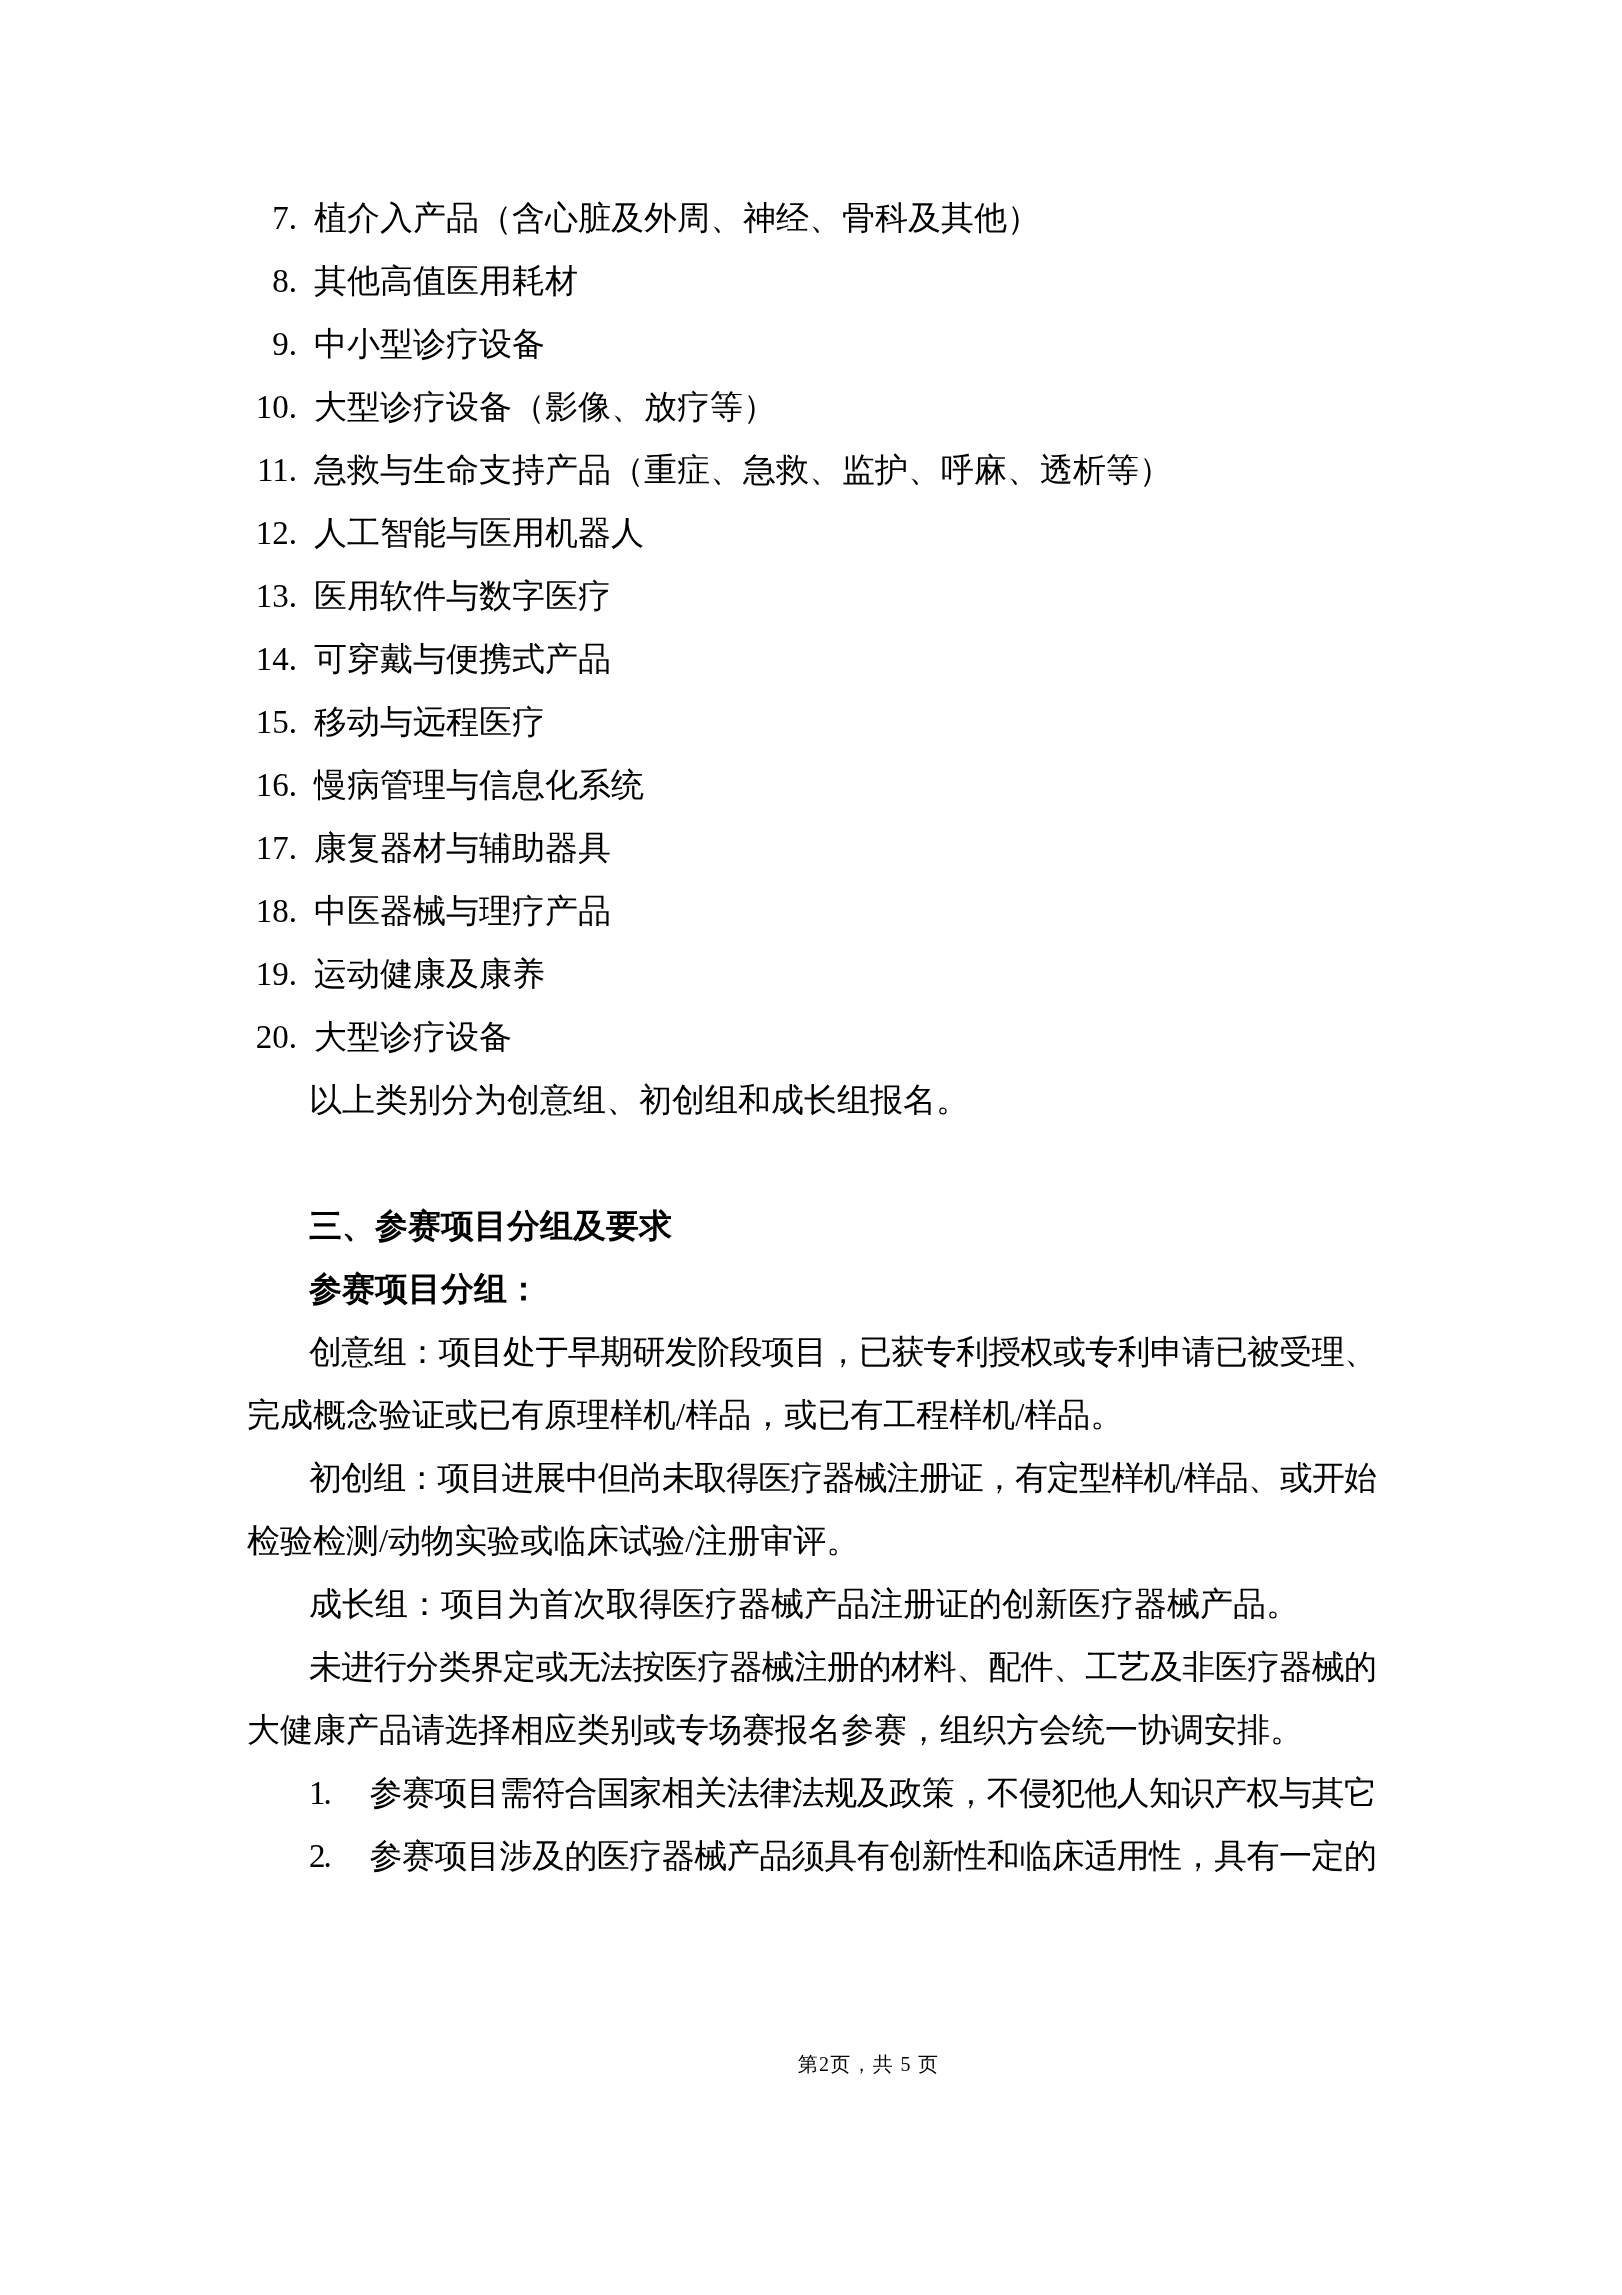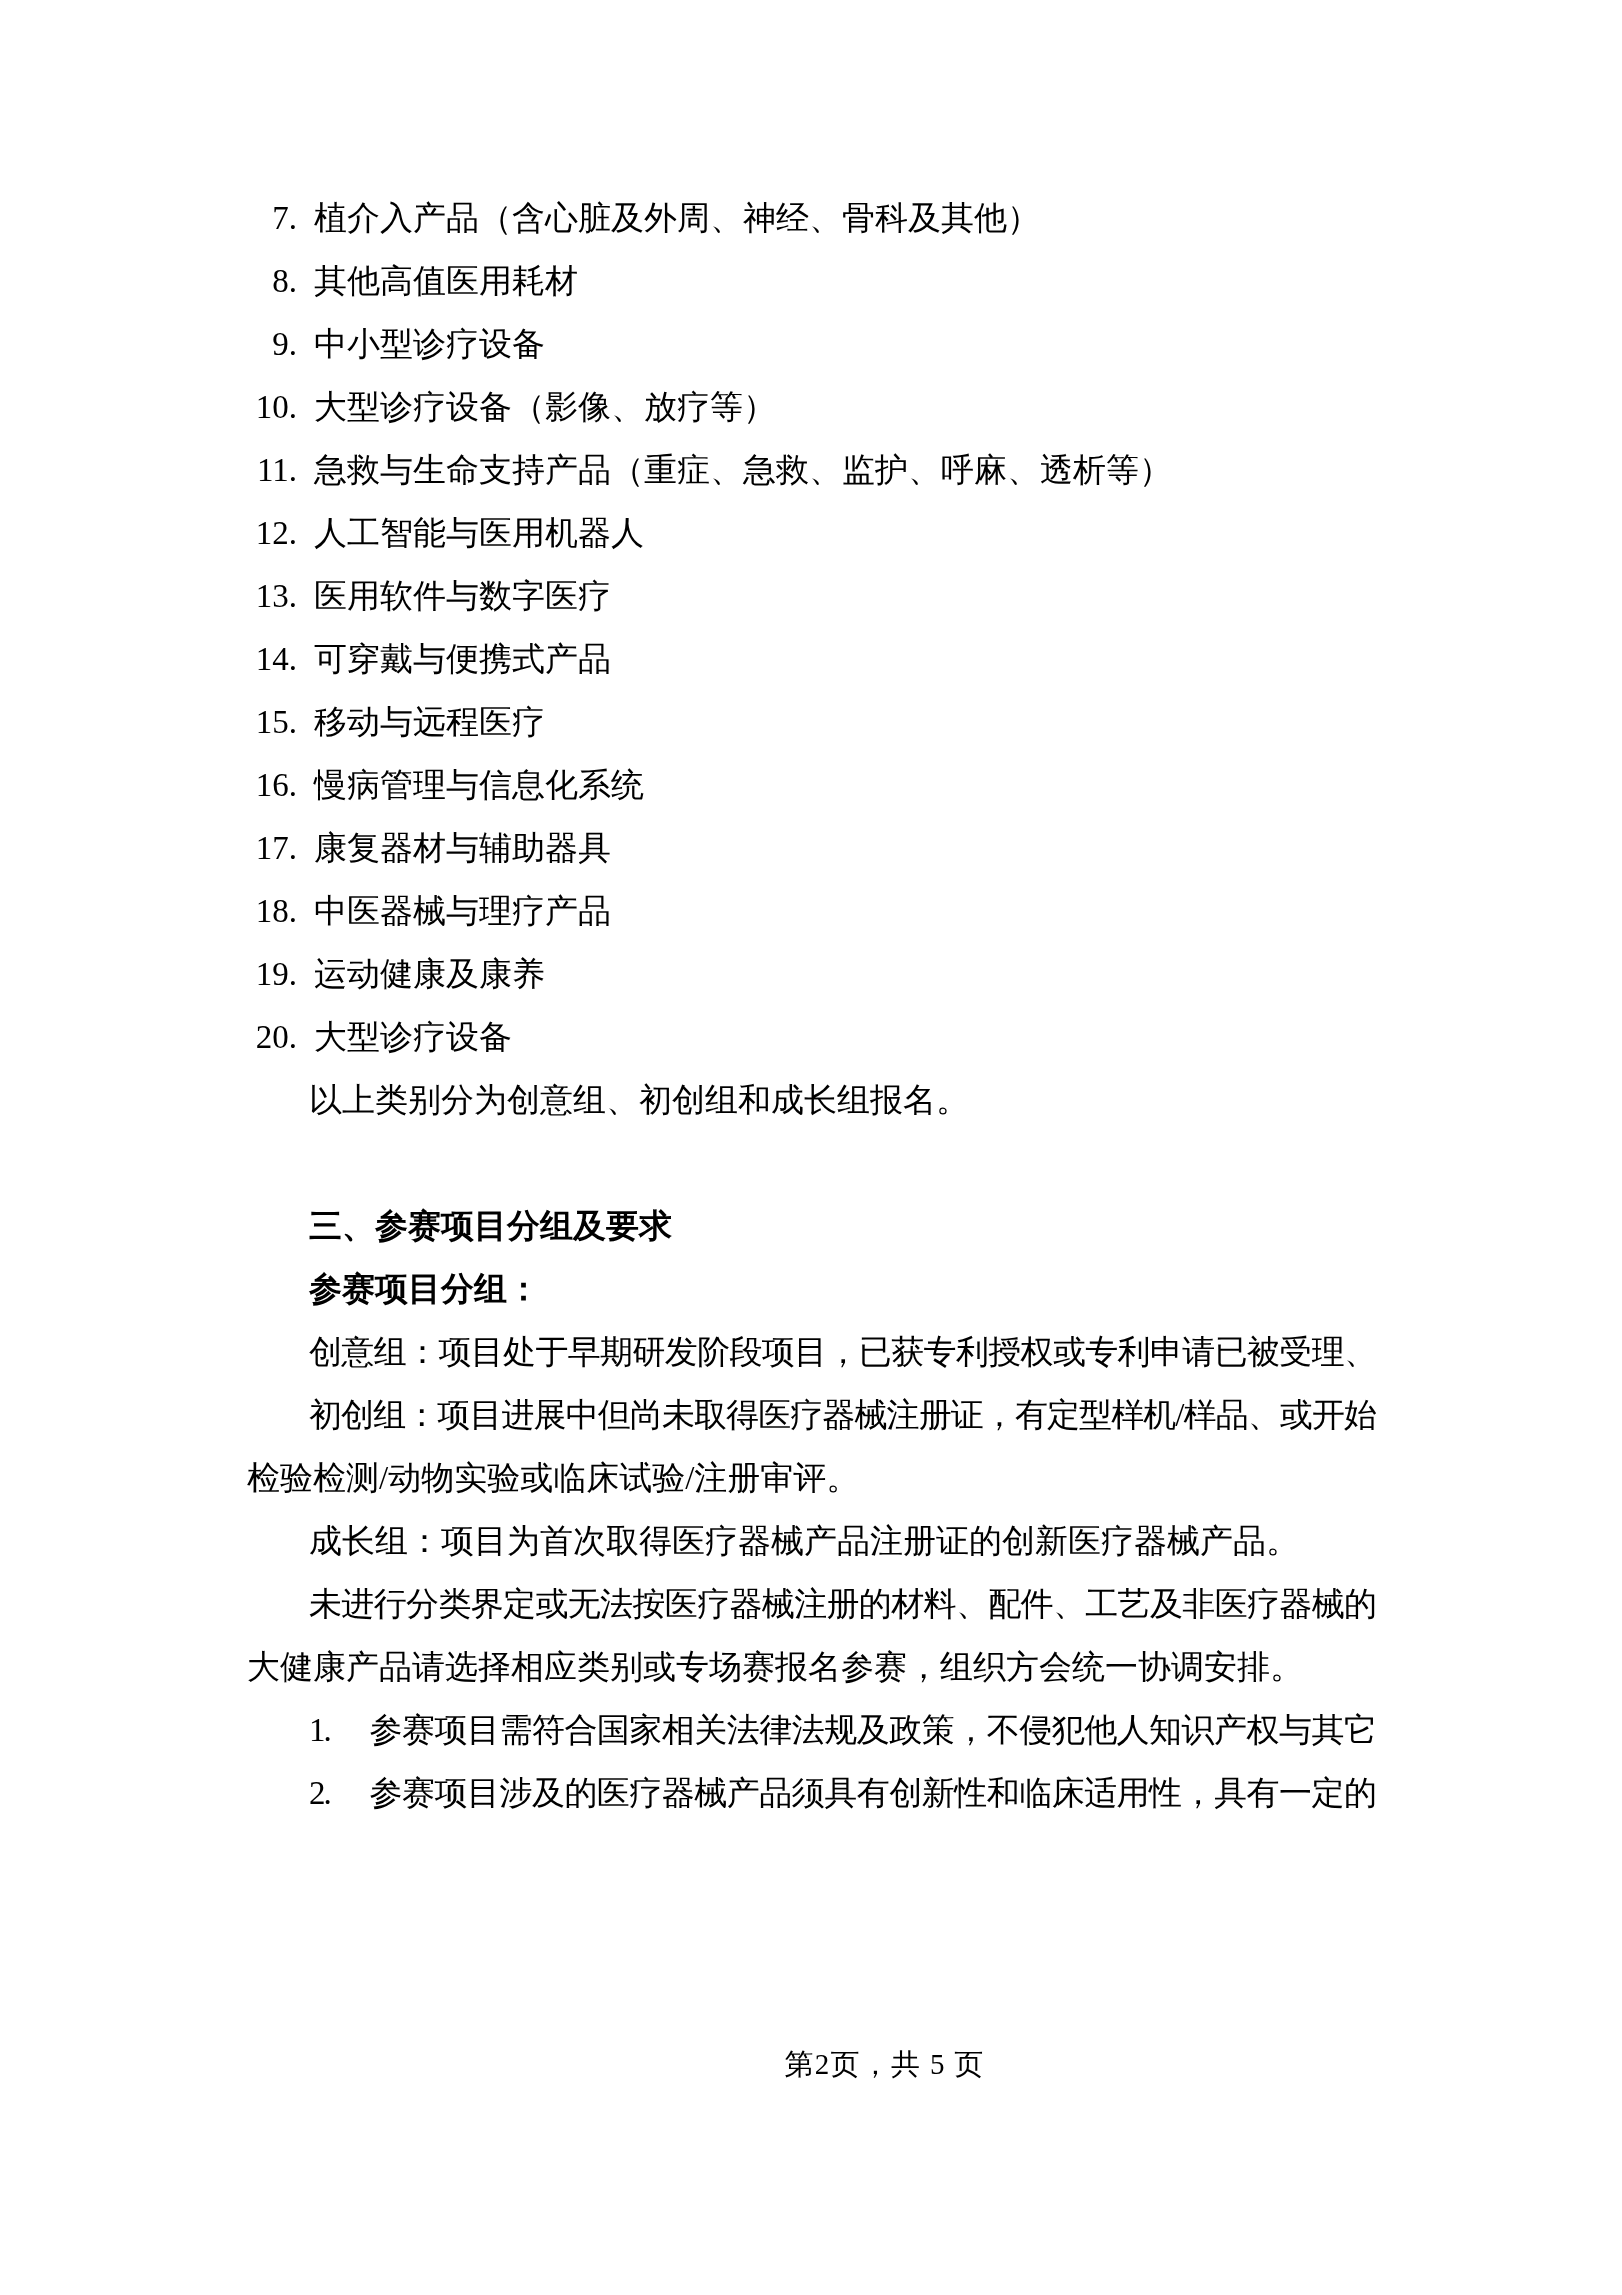--- a/index.html
+++ b/index.html
@@ -46,27 +46,27 @@
   }
   .req { padding-left: 62px; }
   .rnum {
     display: inline-block;
     min-width: 33px;
     text-align: left;
     margin-right: 26px;
   }
   .footer {
     position: absolute;
-    left: 263px;
+    left: 247px;
     top: 2047px;
     width: 1128px;
     box-sizing: border-box;
     padding-left: 115px;
     text-align: center;
-    font-size: 29px;
+    font-size: 20px;
     line-height: 34px;
     letter-spacing: 1.3px;
   }
 </style>
 </head>
 <body>
 
 <div class="page">
   <div class="content">
 
@@ -86,20 +86,21 @@
     <div class="line"><span class="num">20.</span><span>大型诊疗设备</span></div>
 
     <div class="line indent">以上类别分为创意组、初创组和成长组报名。</div>
 
     <div class="line blank"></div>
 
     <div class="line indent bold">三、参赛项目分组及要求</div>
     <div class="line indent bold">参赛项目分组：</div>
 
     <div class="line indent full">创意组：项目处于早期研发阶段项目，已获专利授权或专利申请已被受理、</div>
+    <div class="line">完成概念验证或已有原理样机/样品，或已有工程样机/样品。</div>
     <div class="line indent full">初创组：项目进展中但尚未取得医疗器械注册证，有定型样机/样品、或开始</div>
     <div class="line">检验检测/动物实验或临床试验/注册审评。</div>
     <div class="line indent">成长组：项目为首次取得医疗器械产品注册证的创新医疗器械产品。</div>
     <div class="line indent full">未进行分类界定或无法按医疗器械注册的材料、配件、工艺及非医疗器械的</div>
     <div class="line">大健康产品请选择相应类别或专场赛报名参赛，组织方会统一协调安排。</div>
 
 
     <div class="line req full"><span class="rnum">1.</span><span>参赛项目需符合国家相关法律法规及政策，不侵犯他人知识产权与其它</span></div>
     <div class="line req full"><span class="rnum">2.</span><span>参赛项目涉及的医疗器械产品须具有创新性和临床适用性，具有一定的</span></div>
 

